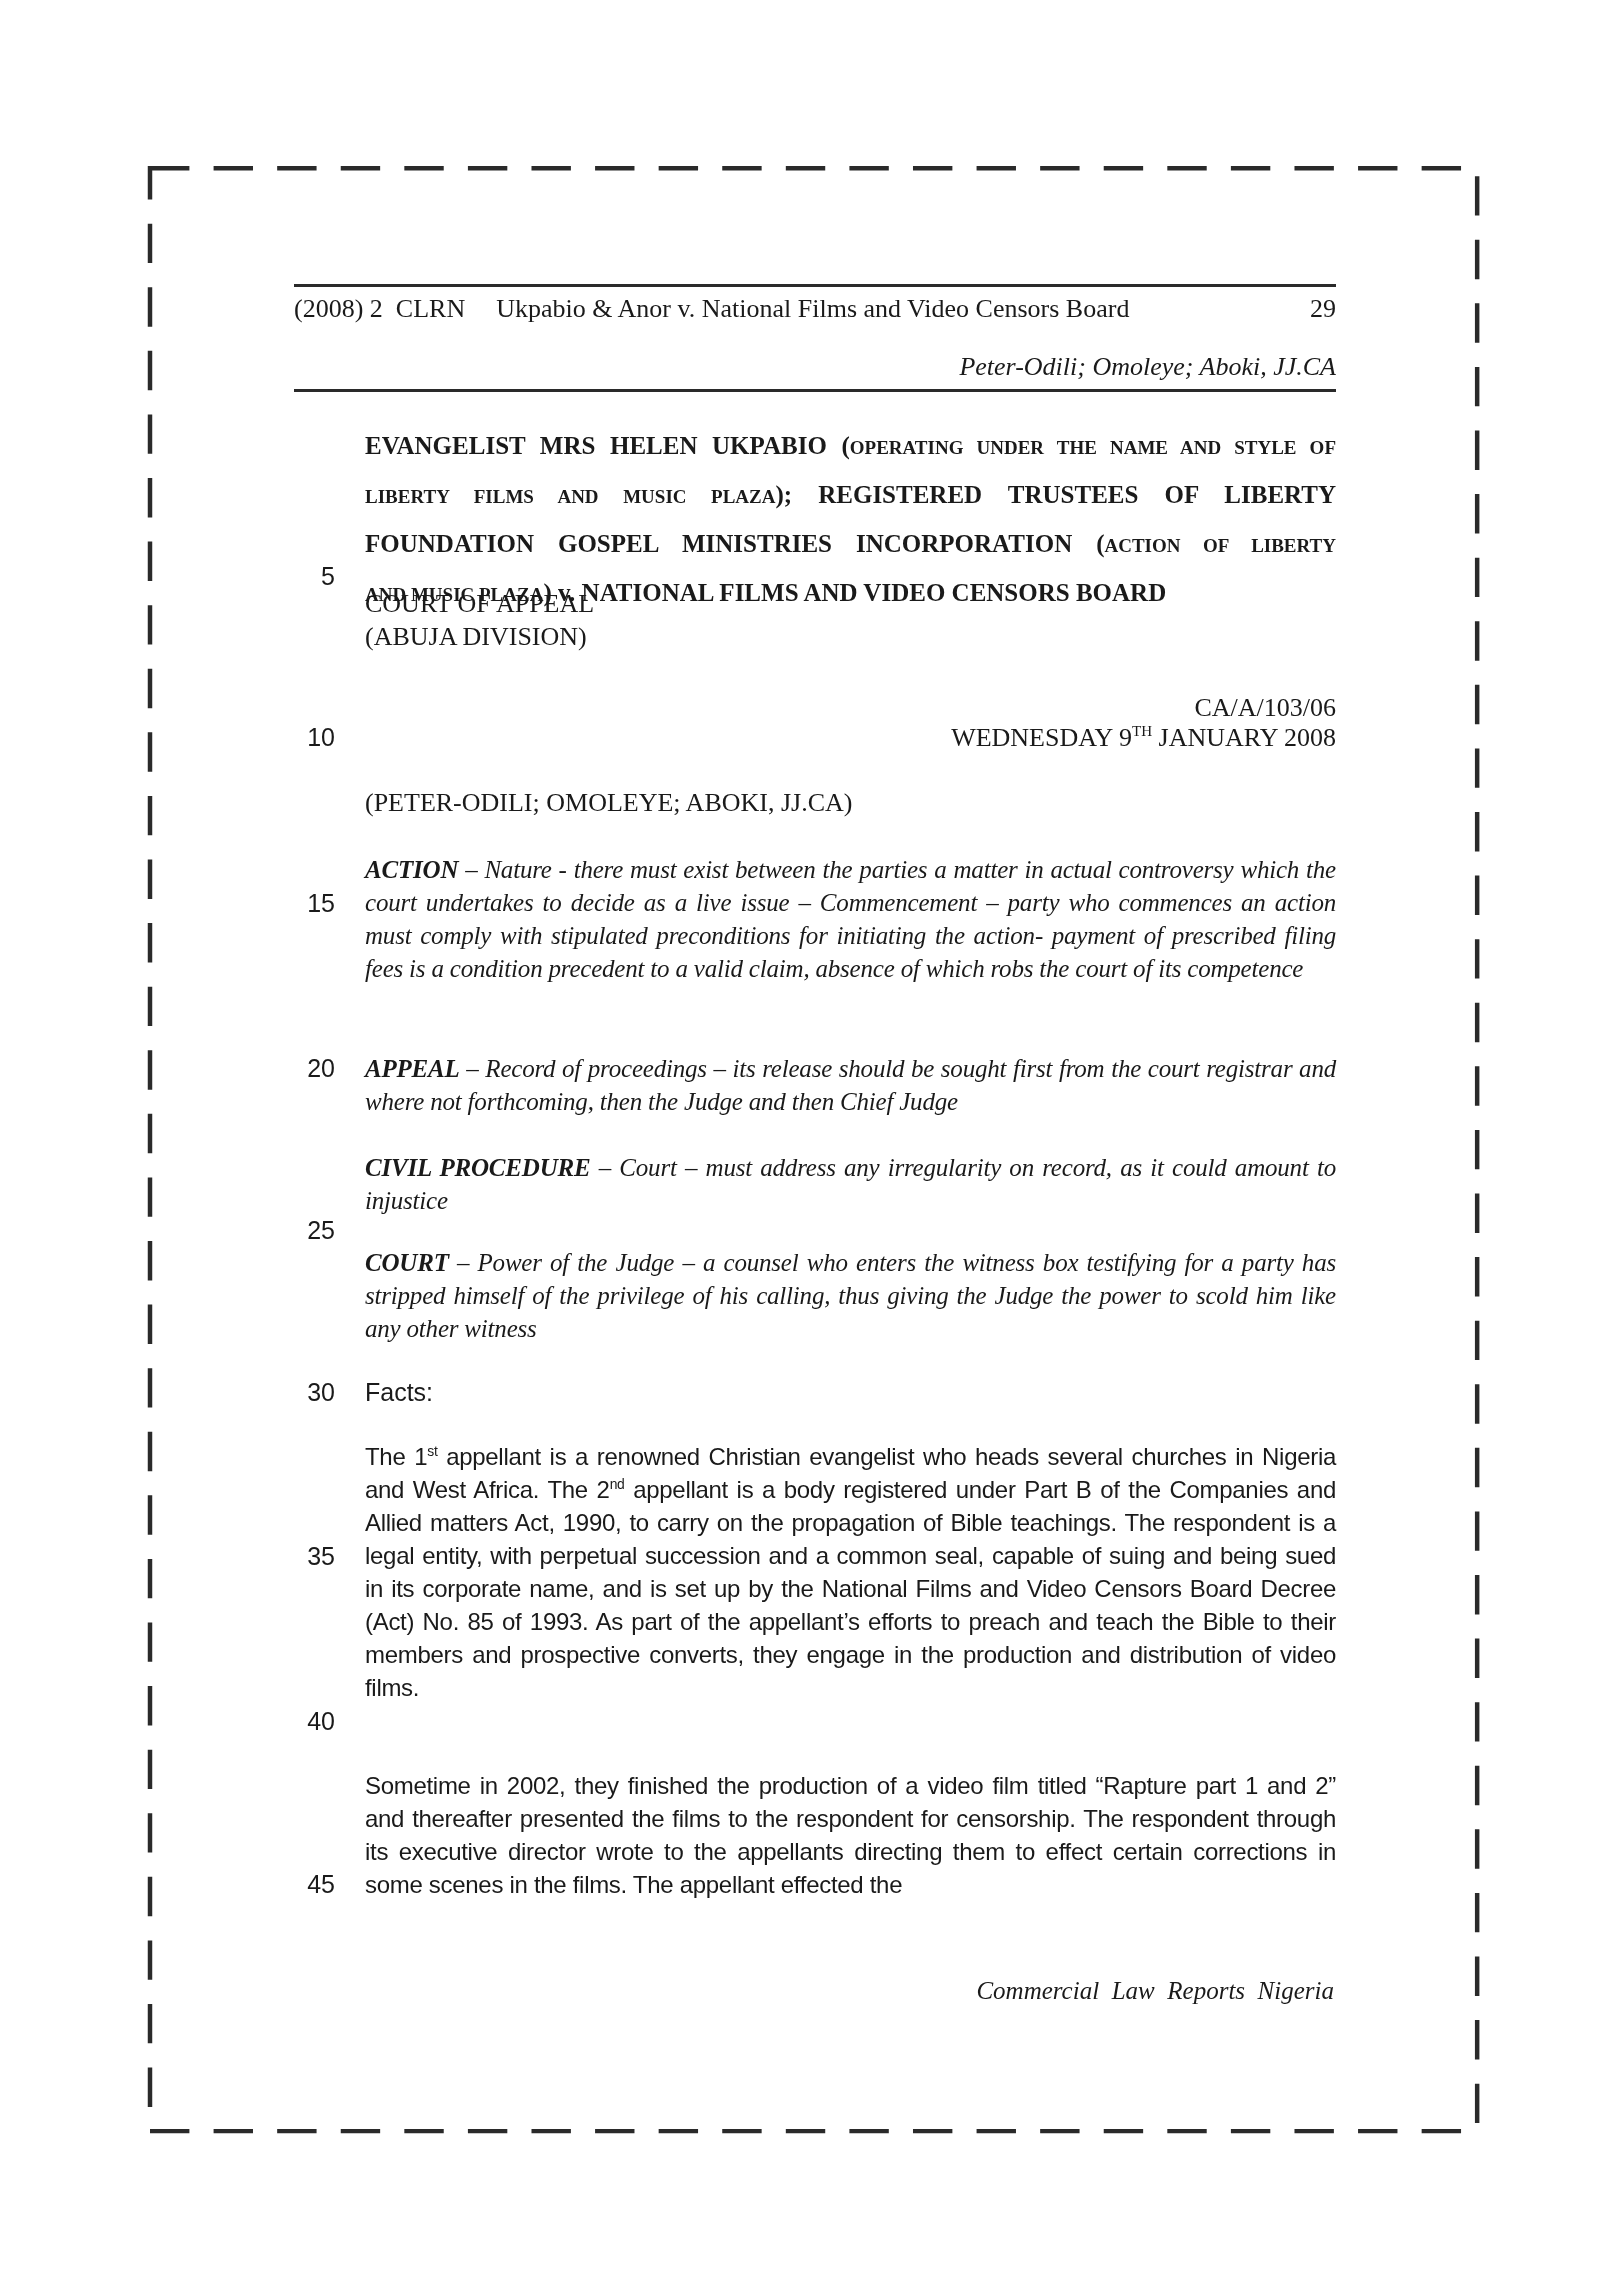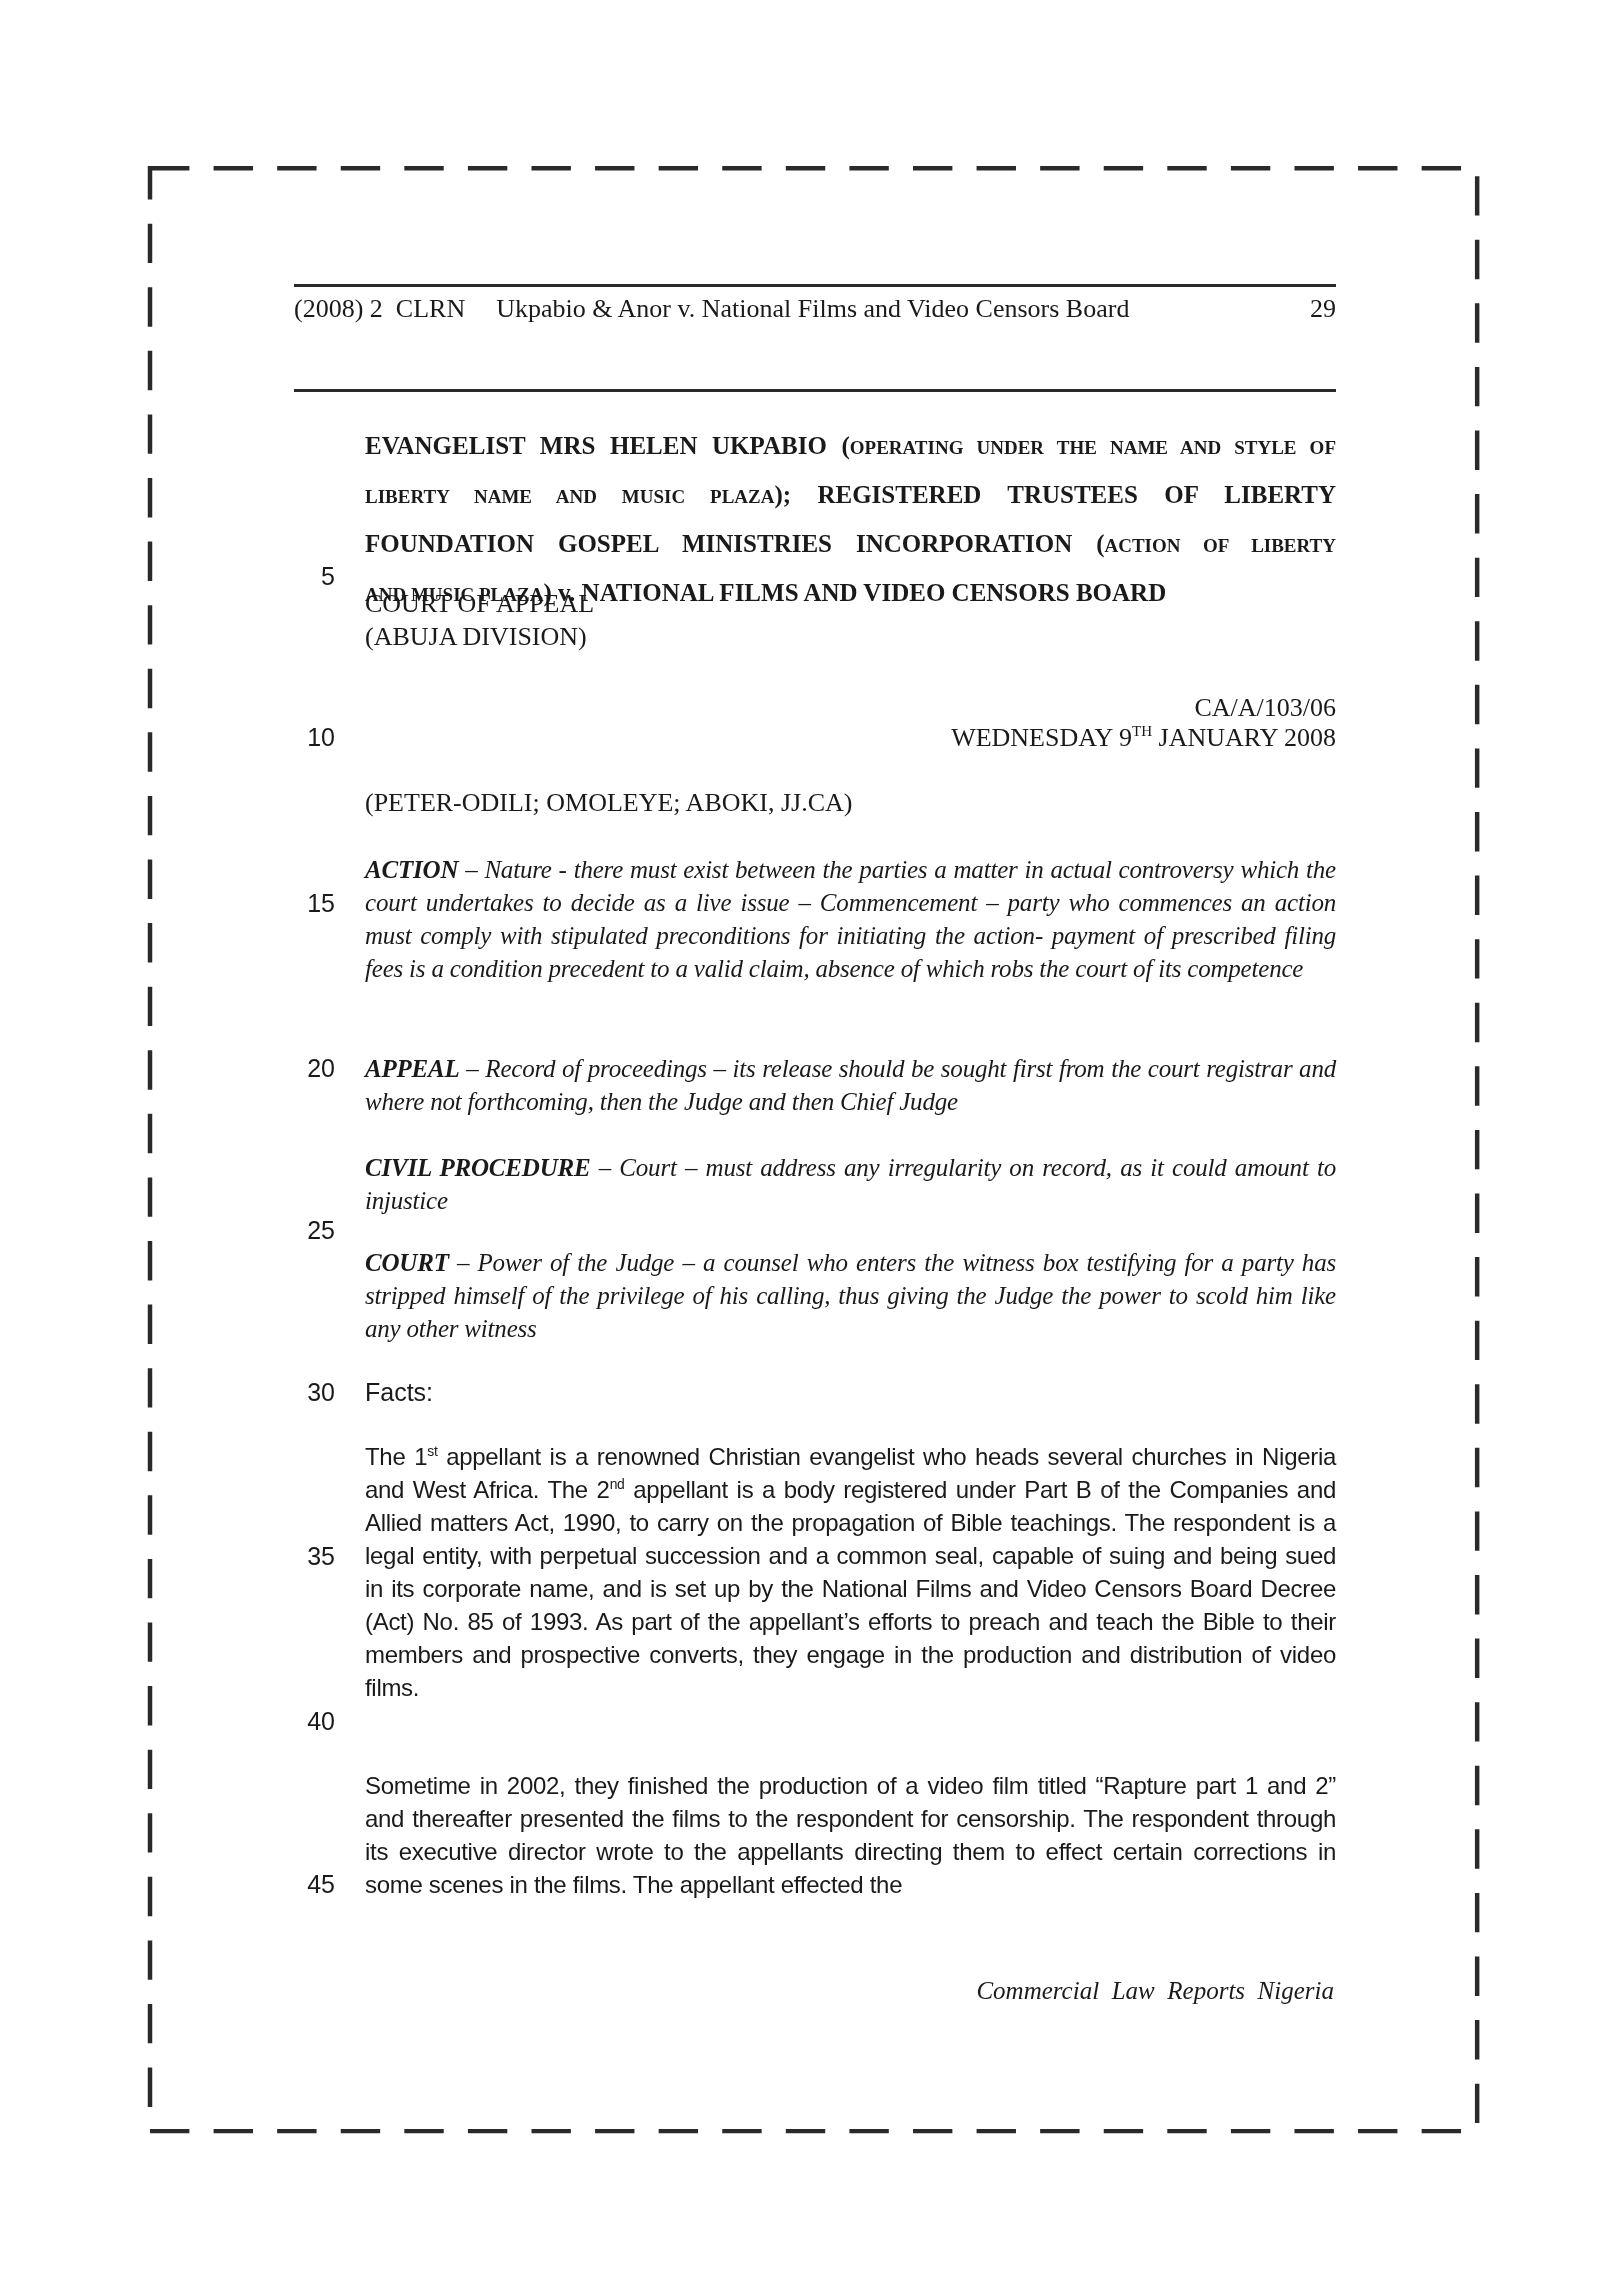--- a/index.html
+++ b/index.html
@@ -48,26 +48,27 @@
   </svg>
 
   <div class="rule" style="top:284px"></div>
 
   <div class="running-header">
     <span class="cit">(2008) 2  CLRN</span>
     <span class="cname">Ukpabio &amp; Anor v. National Films and Video Censors Board</span>
     <span class="pnum">29</span>
   </div>
 
+  <div class="judges-line">Peter-Odili; Omoleye; Aboki, JJ.CA</div>
 
   <div class="rule" style="top:389px"></div>
 
   <div class="case-title">
     <div class="tline"><span class="tl">EVANGELIST MRS HELEN UKPABIO (</span><span class="ts">OPERATING UNDER THE NAME AND STYLE OF</span></div>
-    <div class="tline"><span class="ts">LIBERTY NAME AND MUSIC PLAZA</span><span class="tl">); REGISTERED TRUSTEES OF LIBERTY</span></div>
+    <div class="tline"><span class="ts">LIBERTY FILMS AND MUSIC PLAZA</span><span class="tl">); REGISTERED TRUSTEES OF LIBERTY</span></div>
     <div class="tline"><span class="tl">FOUNDATION GOSPEL MINISTRIES INCORPORATION (</span><span class="ts">ACTION OF LIBERTY</span></div>
     <div class="tline last"><span class="ts">AND MUSIC PLAZA</span><span class="tl">) v. NATIONAL FILMS AND VIDEO CENSORS BOARD</span></div>
   </div>
 
   <div class="lineno sans" style="top:560px">5</div>
   <div class="lineno sans" style="top:721px">10</div>
   <div class="lineno sans" style="top:887px">15</div>
   <div class="lineno sans" style="top:1052px">20</div>
   <div class="lineno sans" style="top:1214px">25</div>
   <div class="lineno sans" style="top:1376px">30</div>

